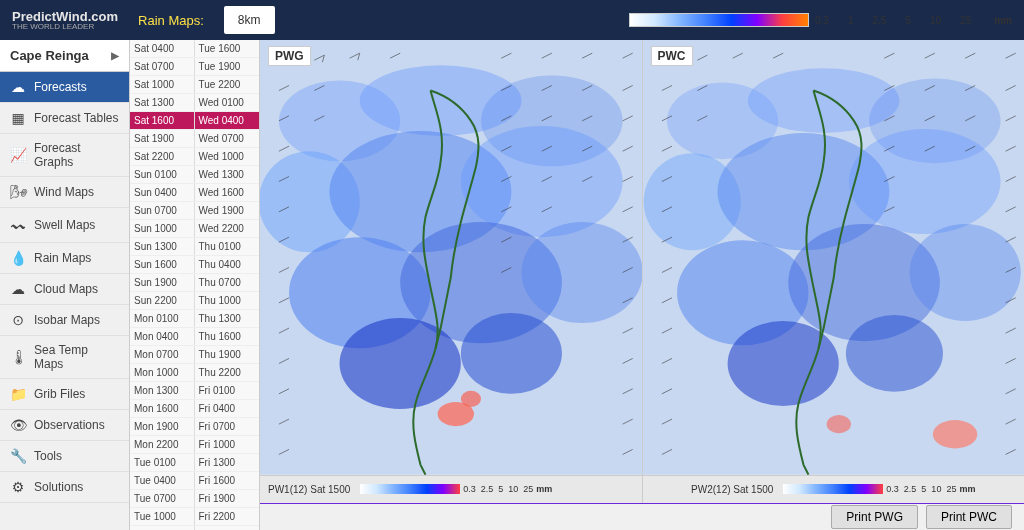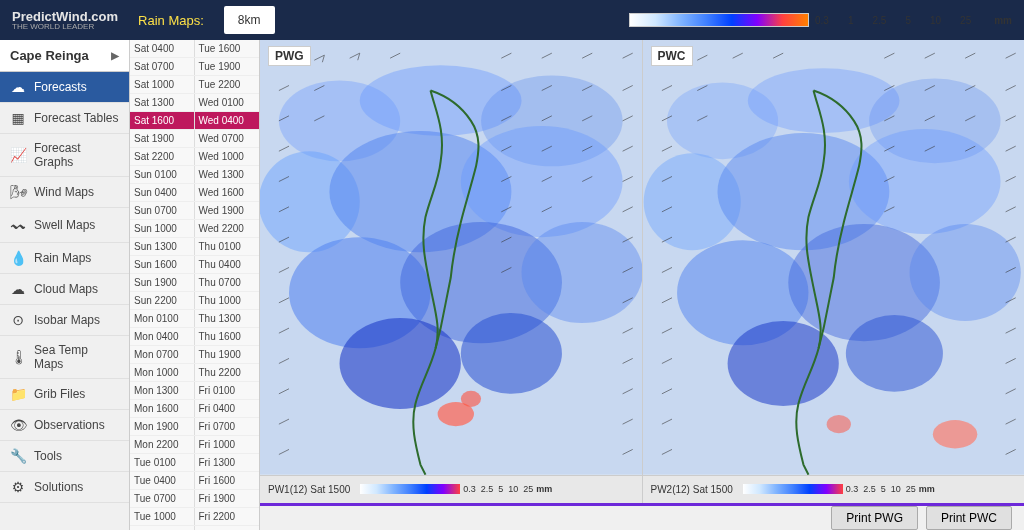--- a/index.html
+++ b/index.html
@@ -154,31 +154,31 @@
       height: 28px;
       background: #e8e8e8;
       display: flex;
       align-items: center;
       padding: 0 8px;
       font-size: 10px;
       border-top: 1px solid #ccc;
       border-right: 1px solid #ccc;
       gap: 6px;
     }
-    .map-footer-panel:last-child { border-right: none; }
+    .map-footer-panel:last-child { border-right: none; justify-content: center; }
 
     .print-buttons-bar {
       height: 36px;
       background: #f0f0f0;
       display: flex;
       align-items: center;
       justify-content: flex-end;
       gap: 8px;
       padding: 0 12px;
-      border-top: 3px solid #6d28d9;
+      border-top: 1px solid #6d28d9;
     }
     .print-btn {
       background: #e0e0e0;
       border: 1px solid #aaa;
       padding: 4px 14px;
       font-size: 12px;
       cursor: pointer;
       border-radius: 2px;
     }
   </style>

